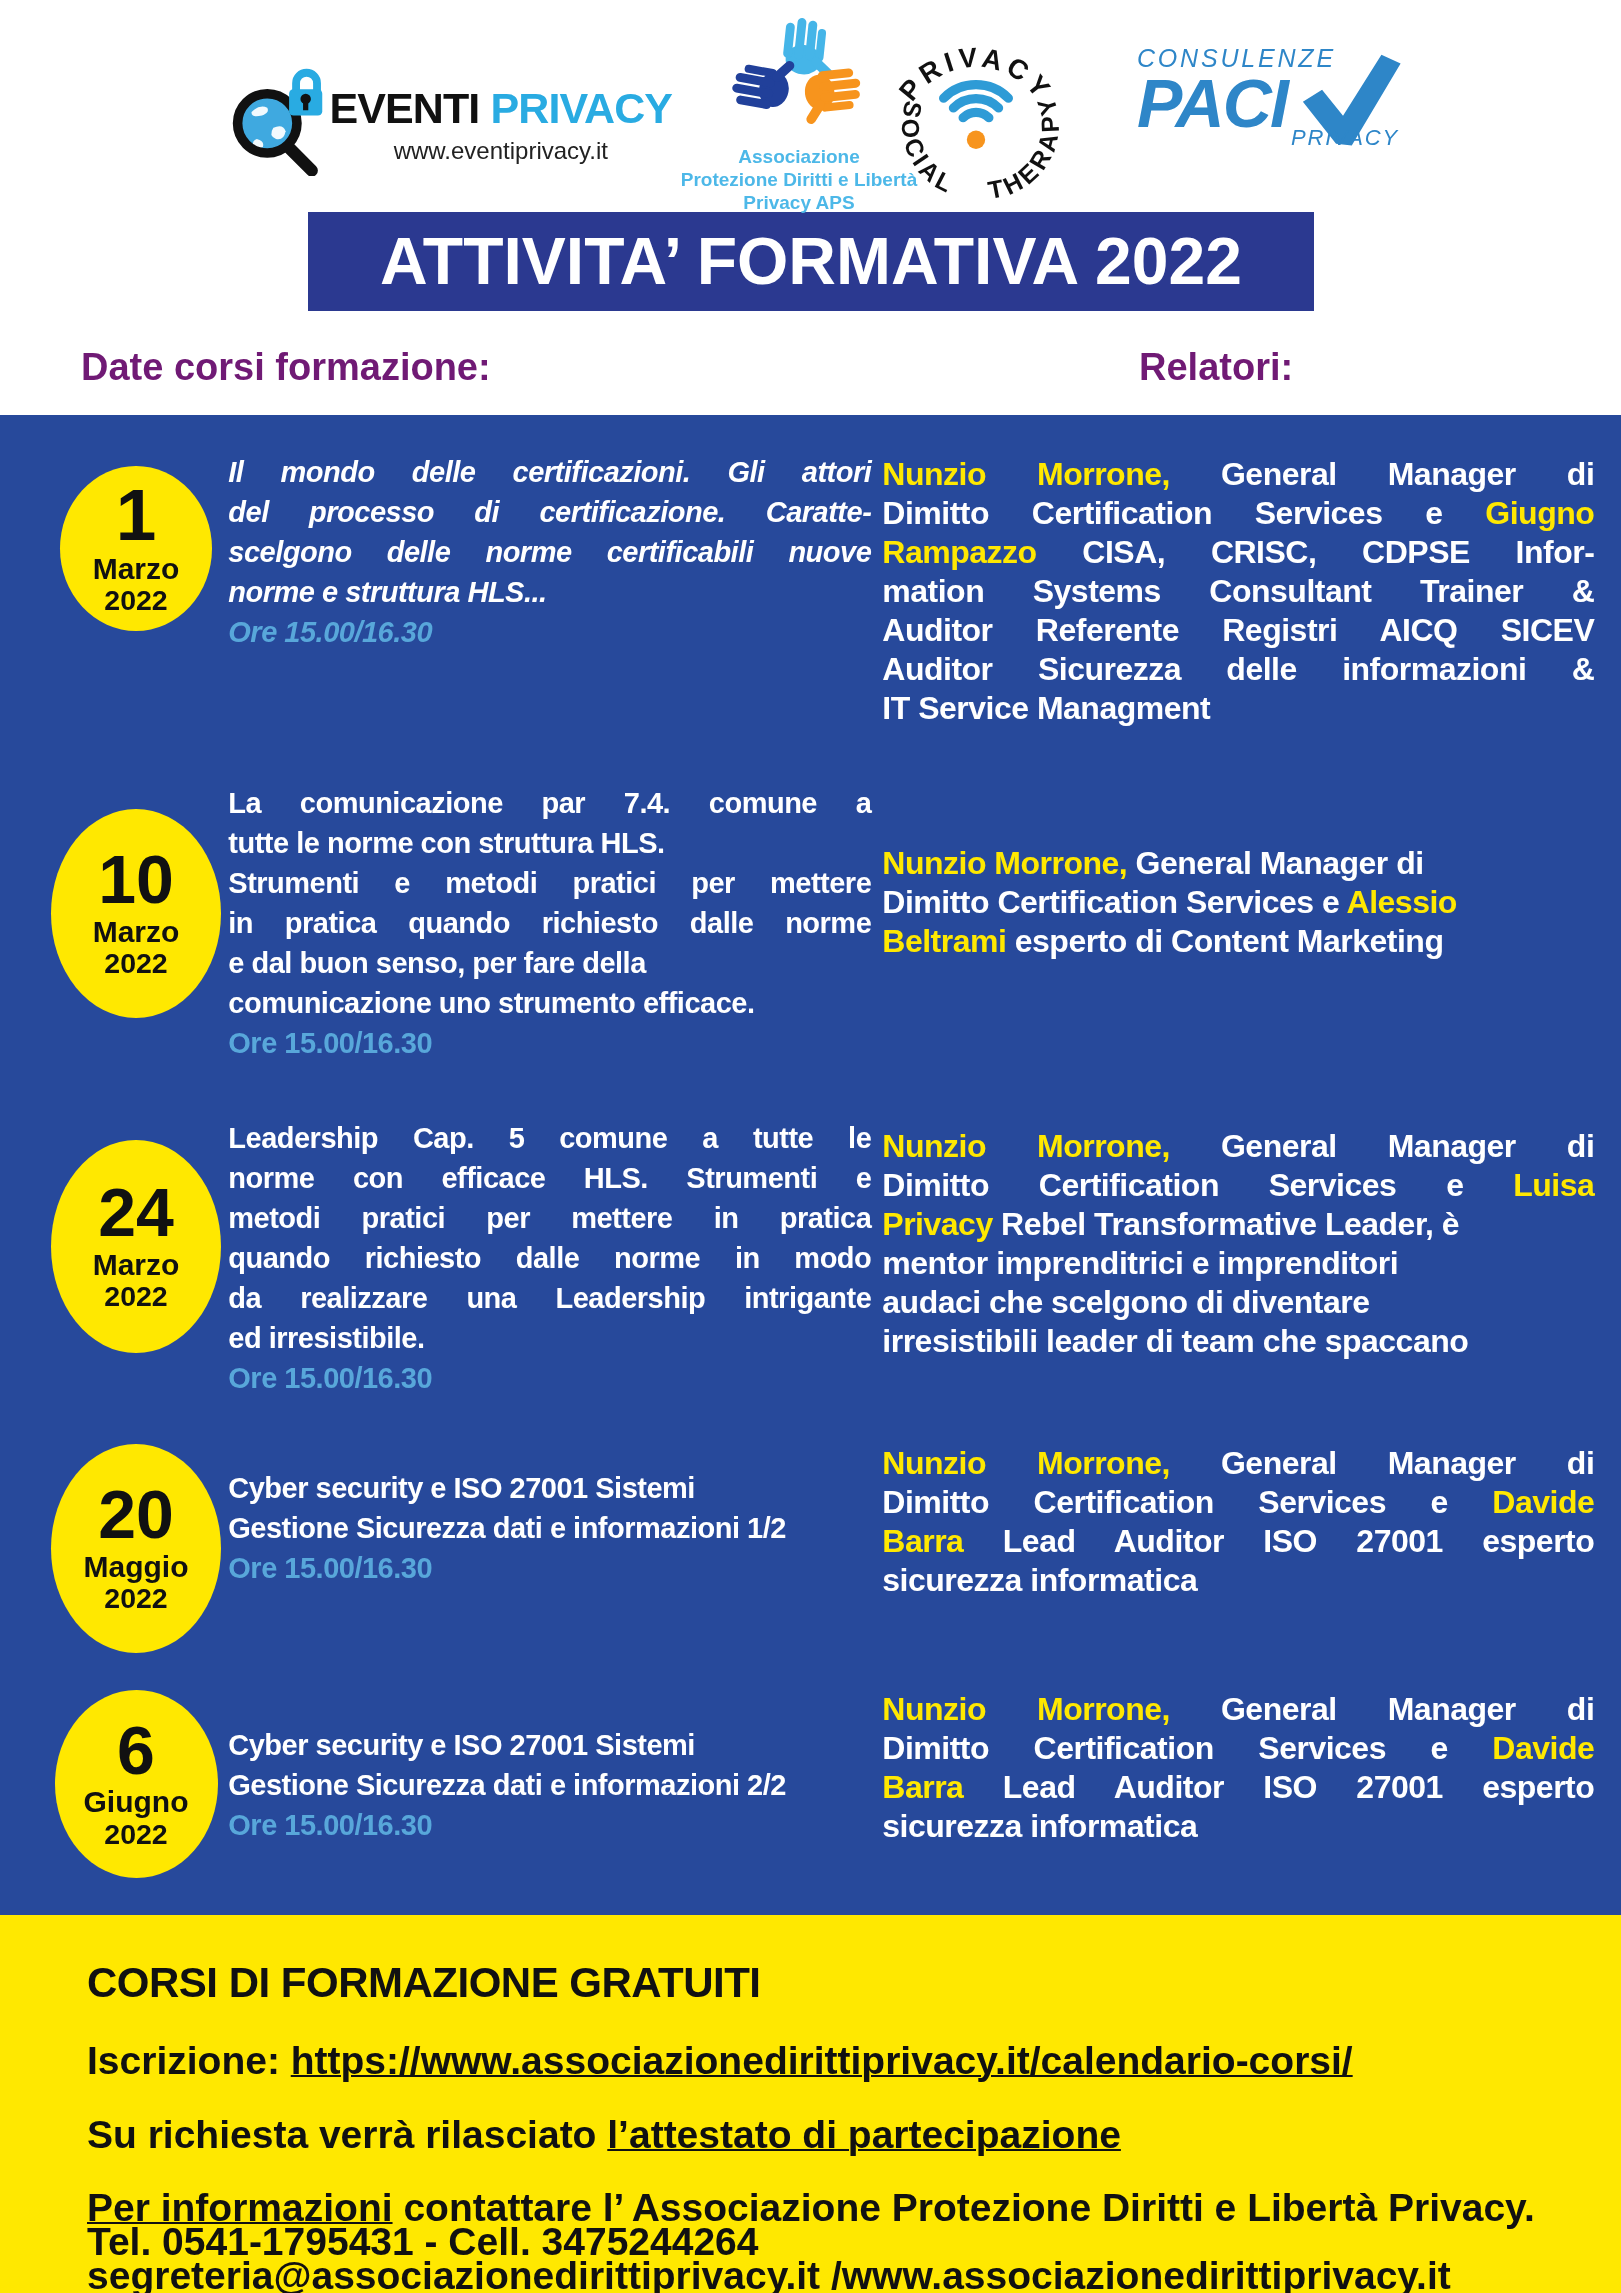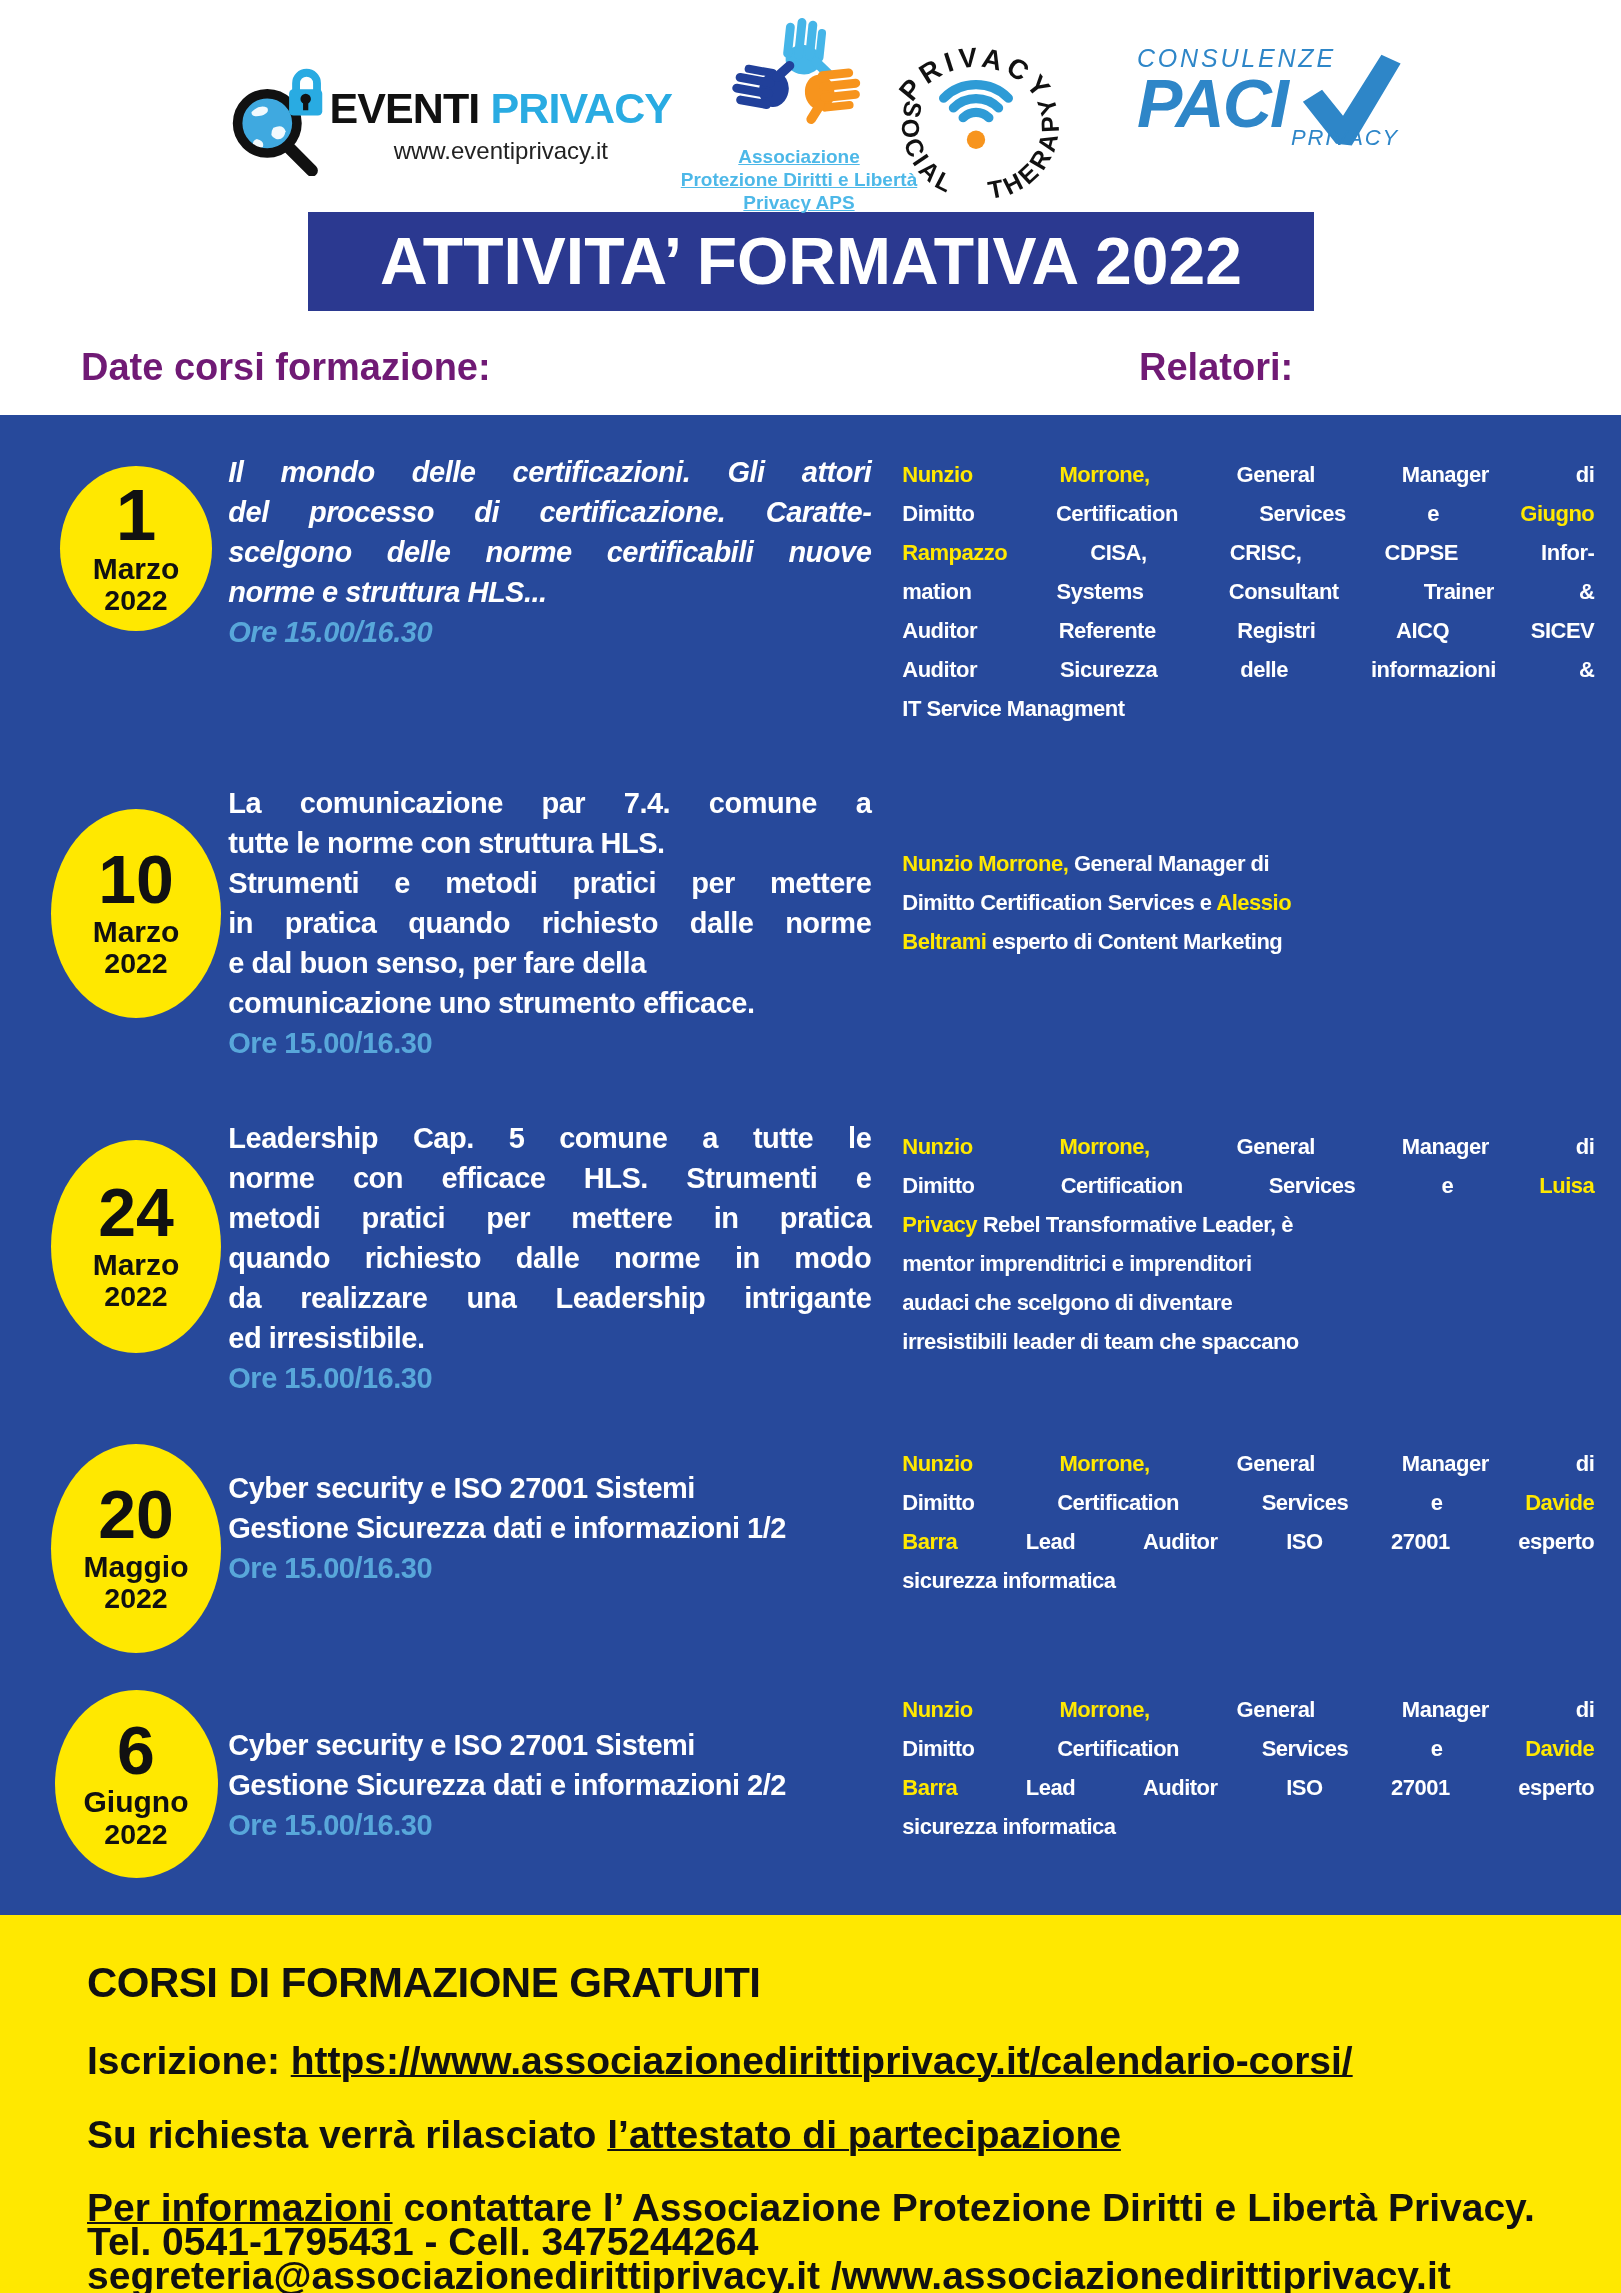--- a/index.html
+++ b/index.html
@@ -12,21 +12,21 @@
   
   .header{position:relative;height:219px;background:#fff;}
   .logo-eventi{position:absolute;left:228px;top:55px;display:flex;align-items:flex-start;}
   .logo-eventi svg{width:96px;height:121px;}
   .logo-eventi .wordmark{margin-left:5.5px;margin-top:29px;text-align:center;}
   .logo-eventi .wordline{font-size:43px;font-weight:900;letter-spacing:-0.9px;color:#111;white-space:nowrap;}
   .logo-eventi .wordline .blue{color:#29ABE2;}
   .logo-eventi .siteurl{font-size:24px;color:#222;margin-top:3.7px;font-weight:400;}
   .logo-hands{position:absolute;left:707px;top:11px;width:184px;text-align:center;}
   .logo-hands svg{width:174px;height:129px;}
-  .hands-caption{margin-top:1.8px;color:#4DB8E8;font-weight:700;font-size:19px;line-height:23px;width:239px;margin-left:-27.5px;text-decoration:underline;}
+  .hands-caption{margin-top:1.8px;color:#4DB8E8;font-weight:700;font-size:19px;line-height:23px;width:239px;margin-left:-27.5px;}
   .logo-st{position:absolute;left:889px;top:27.5px;}
   .logo-st svg{width:174px;height:174px;}
   .logo-paci{position:absolute;left:1137px;top:44px;width:303px;color:#2E86C8;font-style:italic;}
   .paci-top{font-size:25px;font-weight:400;letter-spacing:2.8px;}
   .paci-row{display:flex;align-items:flex-start;}
   .paci-name{font-size:68px;font-weight:900;line-height:61px;letter-spacing:-1.8px;}
   .paci-check{width:110px;height:96px;margin-left:7.3px;margin-top:-20px;}
   .paci-bottom{font-size:22px;font-weight:400;margin-left:154px;margin-top:-24px;letter-spacing:1.8px;}
   
   .banner{
@@ -46,21 +46,21 @@
   .badge{
     background:#FFE800;border-radius:50%;display:flex;flex-direction:column;
     align-items:center;justify-content:center;color:#111;text-align:center;
   }
   .badge .day{font-size:68px;font-weight:900;line-height:0.95;}
   .badge .month{font-size:30px;font-weight:900;margin-top:3.7px;line-height:1.05;}
   .badge .year{font-size:28.5px;font-weight:900;line-height:1.15;}
   .col-desc{width:643px;flex:0 0 643px;margin-left:7.3px;}
   .col-speaker{width:712px;flex:0 0 712px;margin-left:11px;}
   .ln{font-size:29px;font-weight:700;line-height:40px;color:#fff;letter-spacing:-0.5px;white-space:nowrap;}
-  .col-speaker .ln{font-size:22px;line-height:39px;margin-left:20px;}
+  .col-speaker .ln{font-size:32px;line-height:39px;}
   .ln.fill{white-space:normal;text-align:justify;text-align-last:justify;}
   .ln .y{color:#FFE800;font-weight:700;font-style:normal;}
   .ln .w{color:#fff;font-weight:700;font-style:normal;}
   .ln.time{color:#58A7DA;}
   
   .row1{margin-bottom:55px;}
   .row1 .badge{width:152px;height:165px;margin-top:24px;}
   .row1 .badge .day{font-size:73px;}
   .row1 .col-desc{margin-top:10px;font-style:italic;}
   .row1 .col-speaker{margin-top:13px;}

